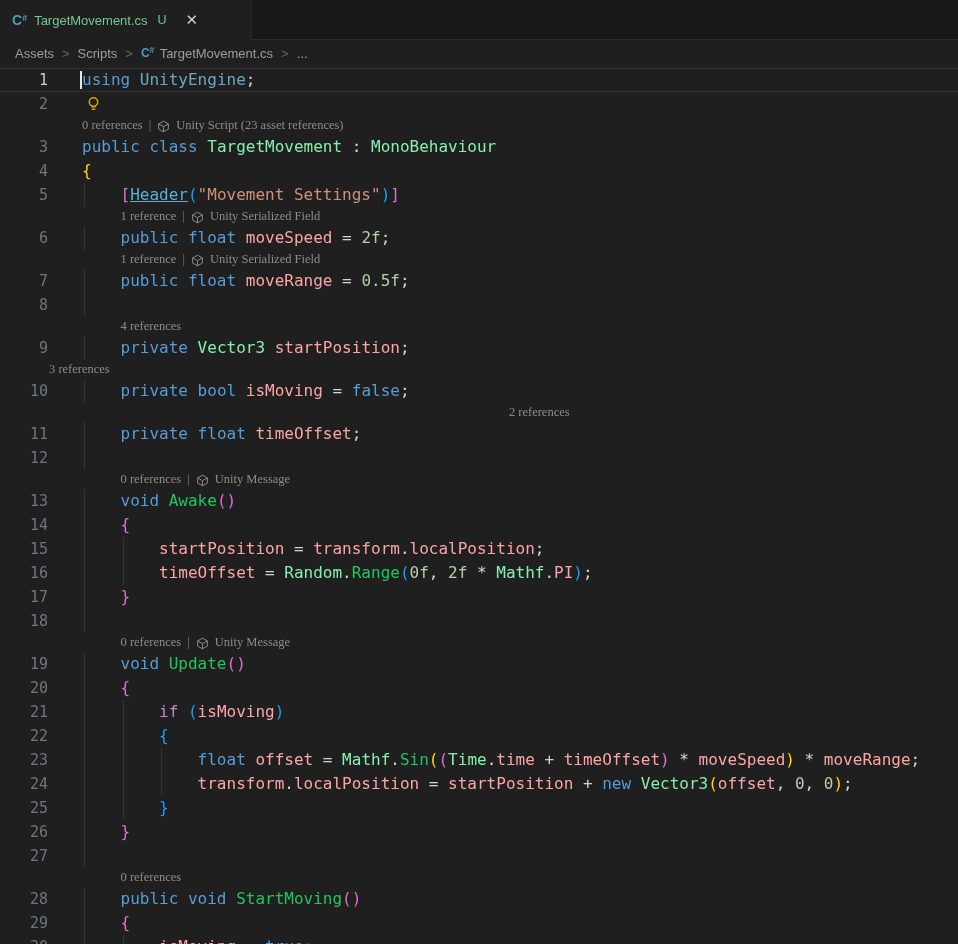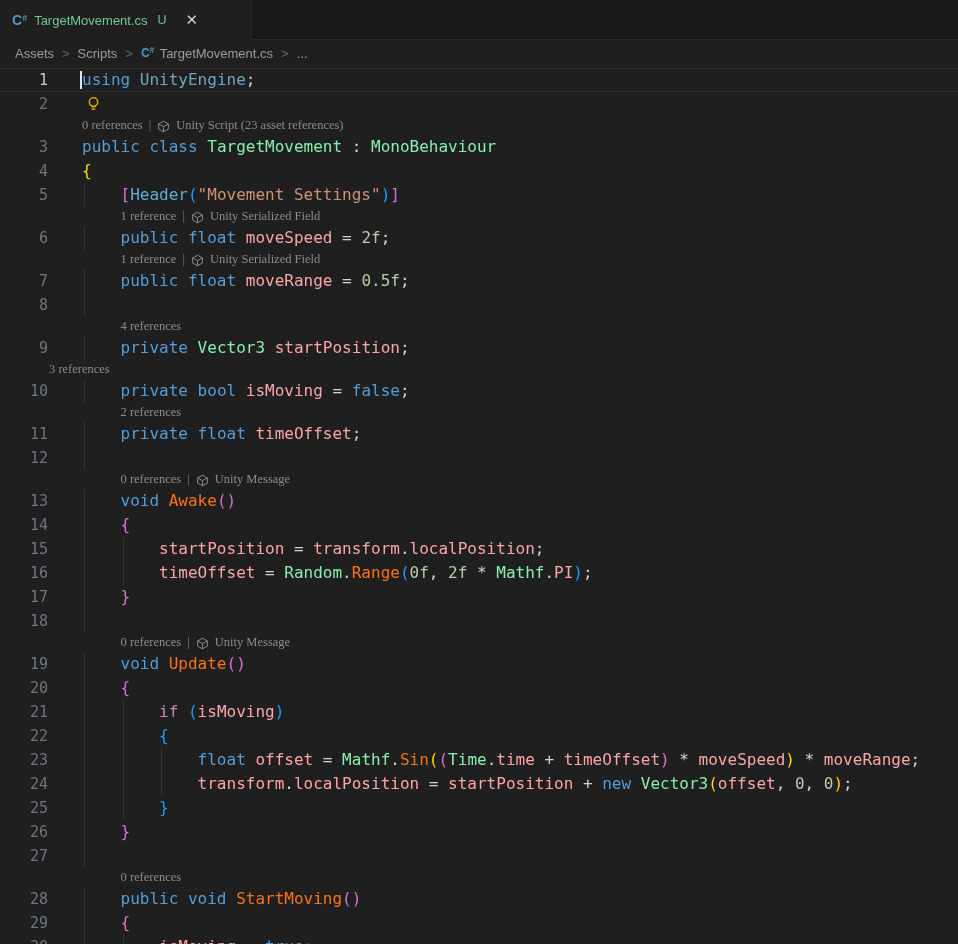--- a/index.html
+++ b/index.html
@@ -42,22 +42,22 @@
               display:flex; align-items:center; gap:6px;font-family:Liberation Serif, serif; }
   .lenslink { cursor:pointer; }
   .lenssep { color:#7a7a7a; }
   .cubewrap { display:inline-flex; align-items:center; position:relative; top:1px; }
 
   
   .tk-kw  { color:#569cd6; }  
   .tk-ctl { color:#c586c0; }  
   .tk-ty  { color:#86efac; }  
   .tk-ns  { color:#6ca6c7; }  
-  .tk-at  { color:#5bb0d4; }  
-  .tk-mth { color:#f97316; }  
+  .tk-at  { color:#5bb0d4;text-decoration:underline; }  
+  .tk-mth { color:#22c55e; }  
   .tk-vr  { color:#fca5a5; }  
   .tk-nm  { color:#b5cea8; }  
   .tk-st  { color:#ce9178; }  
   .tk-pl  { color:#d4d4d4; }  
   .tk-b1  { color:#ffd700; }  
   .tk-b2  { color:#da70d6; }  
   .tk-b3  { color:#179fff; }  
 </style>
 </head>
 <body>
@@ -179,21 +179,21 @@
       <span class="codecontent"><span class="tk-pl">    </span><span class="tk-kw">private</span><span class="tk-pl"> </span><span class="tk-ty">Vector3</span><span class="tk-pl"> </span><span class="tk-vr">startPosition</span><span class="tk-pl">;</span></span>
     </div>
     <div class="row lens" style="padding-left: 49px;">
       <span class="lenslink">3 references</span>
     </div>
     <div class="row code">
       <span class="gutter">10</span>
       <span class="guide" style="left: 84px;"></span>
       <span class="codecontent"><span class="tk-pl">    </span><span class="tk-kw">private</span><span class="tk-pl"> </span><span class="tk-kw">bool</span><span class="tk-pl"> </span><span class="tk-vr">isMoving</span><span class="tk-pl"> = </span><span class="tk-kw">false</span><span class="tk-pl">;</span></span>
     </div>
-    <div class="row lens" style="padding-left: 120.52px;">
+    <div class="row lens" style="padding-left: 120.52px; justify-content: center;">
       <span class="lenslink">2 references</span>
     </div>
     <div class="row code">
       <span class="gutter">11</span>
       <span class="guide" style="left: 84px;"></span>
       <span class="codecontent"><span class="tk-pl">    </span><span class="tk-kw">private</span><span class="tk-pl"> </span><span class="tk-kw">float</span><span class="tk-pl"> </span><span class="tk-vr">timeOffset</span><span class="tk-pl">;</span></span>
     </div>
     <div class="row code">
       <span class="gutter">12</span>
       <span class="guide" style="left: 84px;"></span>

